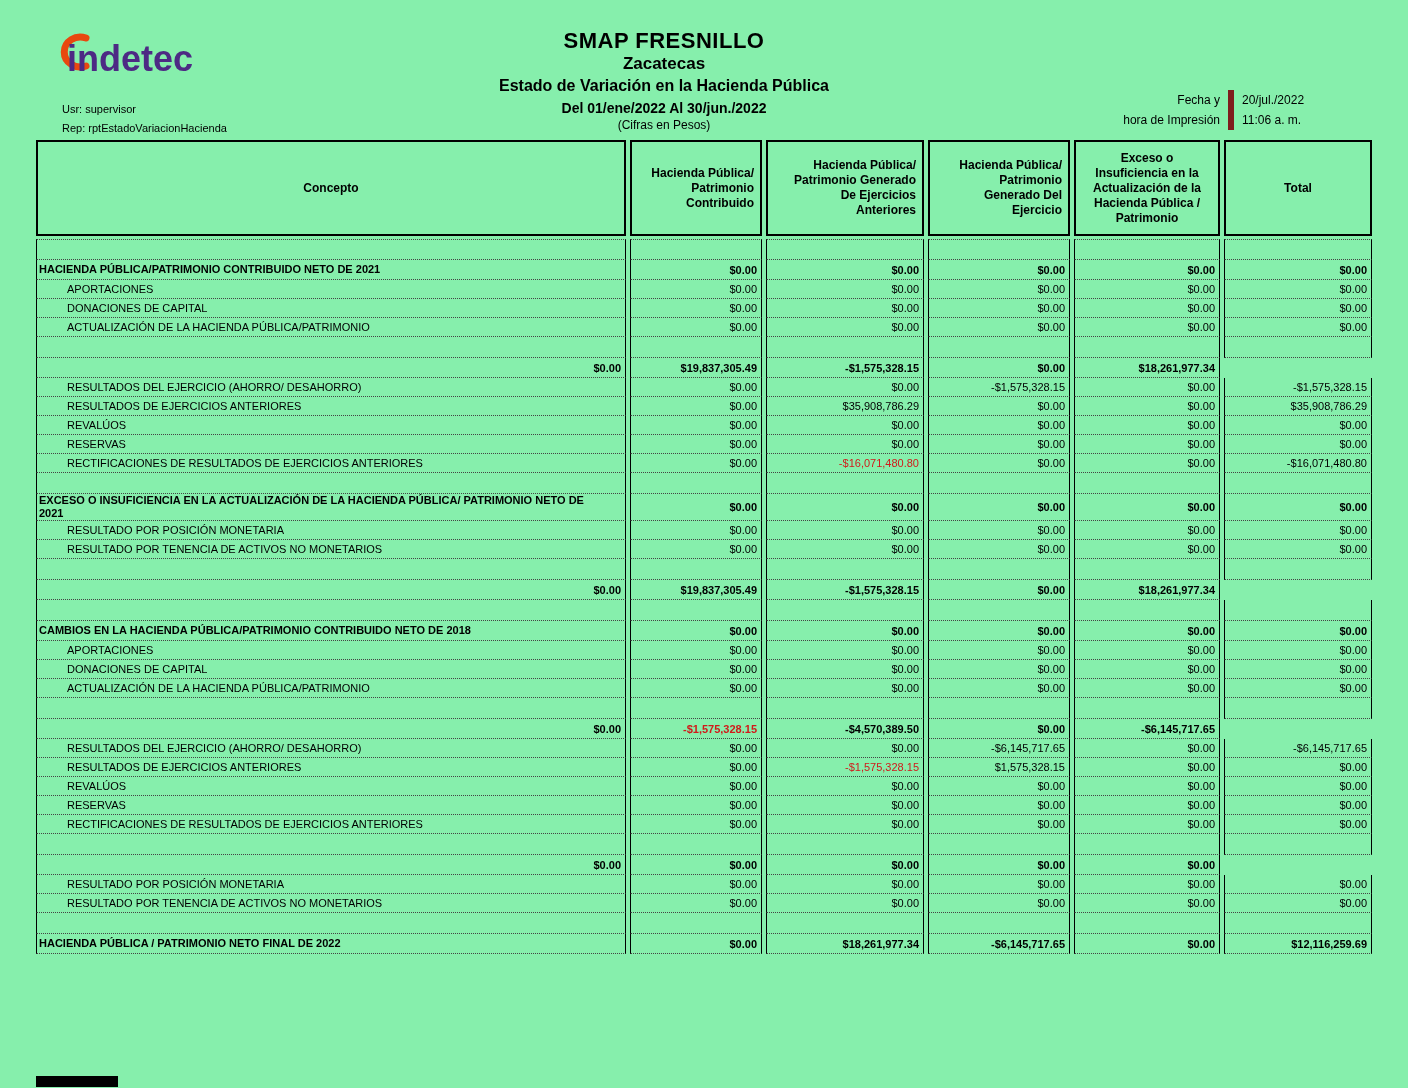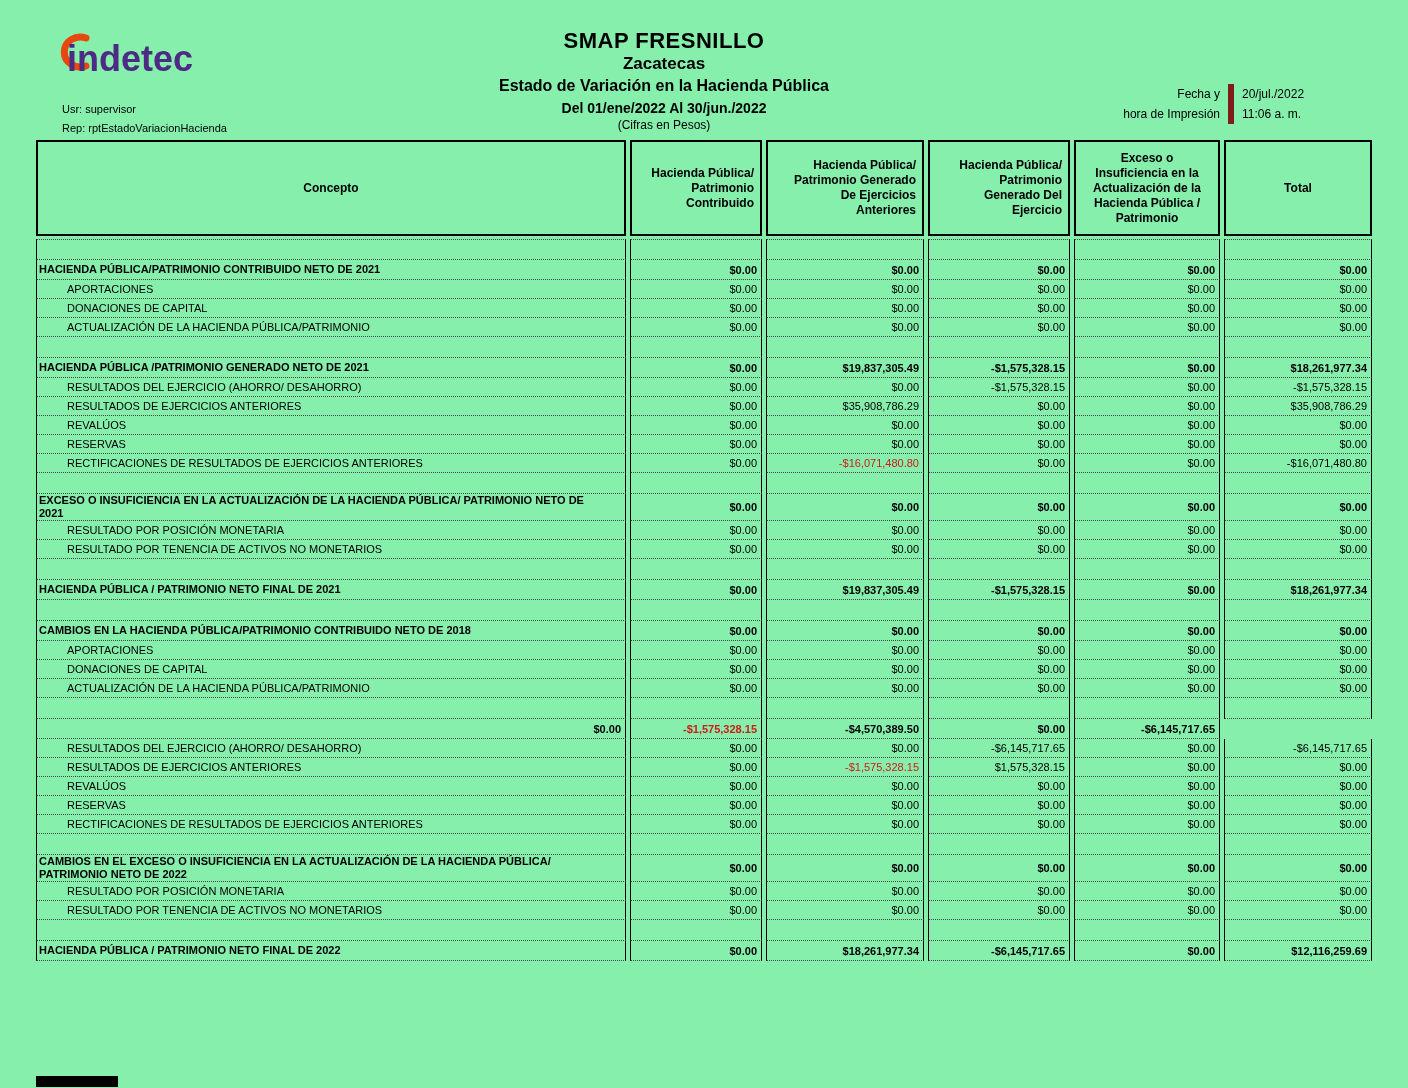--- a/index.html
+++ b/index.html
@@ -13,21 +13,21 @@
   
   .logo-wrap { position:absolute; left:46px; top:28px; }
   .meta-left { position:absolute; left:46px; top:100px; font-size:11px; line-height:19px;margin-left:16px; }
   .center-head { position:absolute; left:36px; top:28px; width:1256px; text-align:center; }
   .t1 { font-size:22px; font-weight:bold; letter-spacing:0.5px; }
   .t2 { font-size:17px; font-weight:bold; }
   .t3 { font-size:16px; font-weight:bold; margin-top:3px; }
   .t4 { font-size:14px; font-weight:bold; margin-top:5px; }
   .t5 { font-size:12px; margin-top:2px; }
 
-  .meta-right { position:absolute; right:30px; top:84px; font-size:12px; }
+  .meta-right { position:absolute; right:30px; top:90px; font-size:12px; }
   .mr-row { display:flex; align-items:center; }
   .mr-label { width:130px; text-align:right; padding:3px 8px 3px 0; }
   .mr-value { width:150px; border-left:6px solid #7f1d1d; padding:3px 0 3px 8px; }
 
   
   .table { position:absolute; left:36px; top:140px; width:1336px; }
   .grid-row {
     display:grid;
     grid-template-columns:590px 132px 158px 142px 146px 148px;
     column-gap:4px;
@@ -157,21 +157,20 @@
         </div>
         <div class="row grid-row spacer">
           <div class="cell concepto"></div>
           <div class="cell value"></div>
           <div class="cell value"></div>
           <div class="cell value"></div>
           <div class="cell value"></div>
           <div class="cell value"></div>
         </div>
         <div class="row grid-row section">
-          <div class="cell concepto">HACIENDA PÚBLICA /PATRIMONIO GENERADO NETO DE 2021</div>
           <div class="cell value">$0.00</div>
           <div class="cell value">$19,837,305.49</div>
           <div class="cell value">-$1,575,328.15</div>
           <div class="cell value">$0.00</div>
           <div class="cell value">$18,261,977.34</div>
         </div>
         <div class="row grid-row item">
           <div class="cell concepto">RESULTADOS DEL EJERCICIO (AHORRO/ DESAHORRO)</div>
           <div class="cell value">$0.00</div>
           <div class="cell value">$0.00</div>
@@ -245,21 +244,20 @@
         </div>
         <div class="row grid-row spacer">
           <div class="cell concepto"></div>
           <div class="cell value"></div>
           <div class="cell value"></div>
           <div class="cell value"></div>
           <div class="cell value"></div>
           <div class="cell value"></div>
         </div>
         <div class="row grid-row section">
-          <div class="cell concepto">HACIENDA PÚBLICA / PATRIMONIO  NETO  FINAL DE 2021</div>
           <div class="cell value">$0.00</div>
           <div class="cell value">$19,837,305.49</div>
           <div class="cell value">-$1,575,328.15</div>
           <div class="cell value">$0.00</div>
           <div class="cell value">$18,261,977.34</div>
         </div>
         <div class="row grid-row spacer">
           <div class="cell concepto"></div>
           <div class="cell value"></div>
           <div class="cell value"></div>
@@ -356,21 +354,20 @@
         </div>
         <div class="row grid-row spacer">
           <div class="cell concepto"></div>
           <div class="cell value"></div>
           <div class="cell value"></div>
           <div class="cell value"></div>
           <div class="cell value"></div>
           <div class="cell value"></div>
         </div>
         <div class="row grid-row section">
-          <div class="cell concepto">CAMBIOS EN EL EXCESO O INSUFICIENCIA EN LA ACTUALIZACIÓN DE LA HACIENDA PÚBLICA/ PATRIMONIO NETO DE 2022</div>
           <div class="cell value">$0.00</div>
           <div class="cell value">$0.00</div>
           <div class="cell value">$0.00</div>
           <div class="cell value">$0.00</div>
           <div class="cell value">$0.00</div>
         </div>
         <div class="row grid-row item">
           <div class="cell concepto">RESULTADO POR POSICIÓN MONETARIA</div>
           <div class="cell value">$0.00</div>
           <div class="cell value">$0.00</div>

